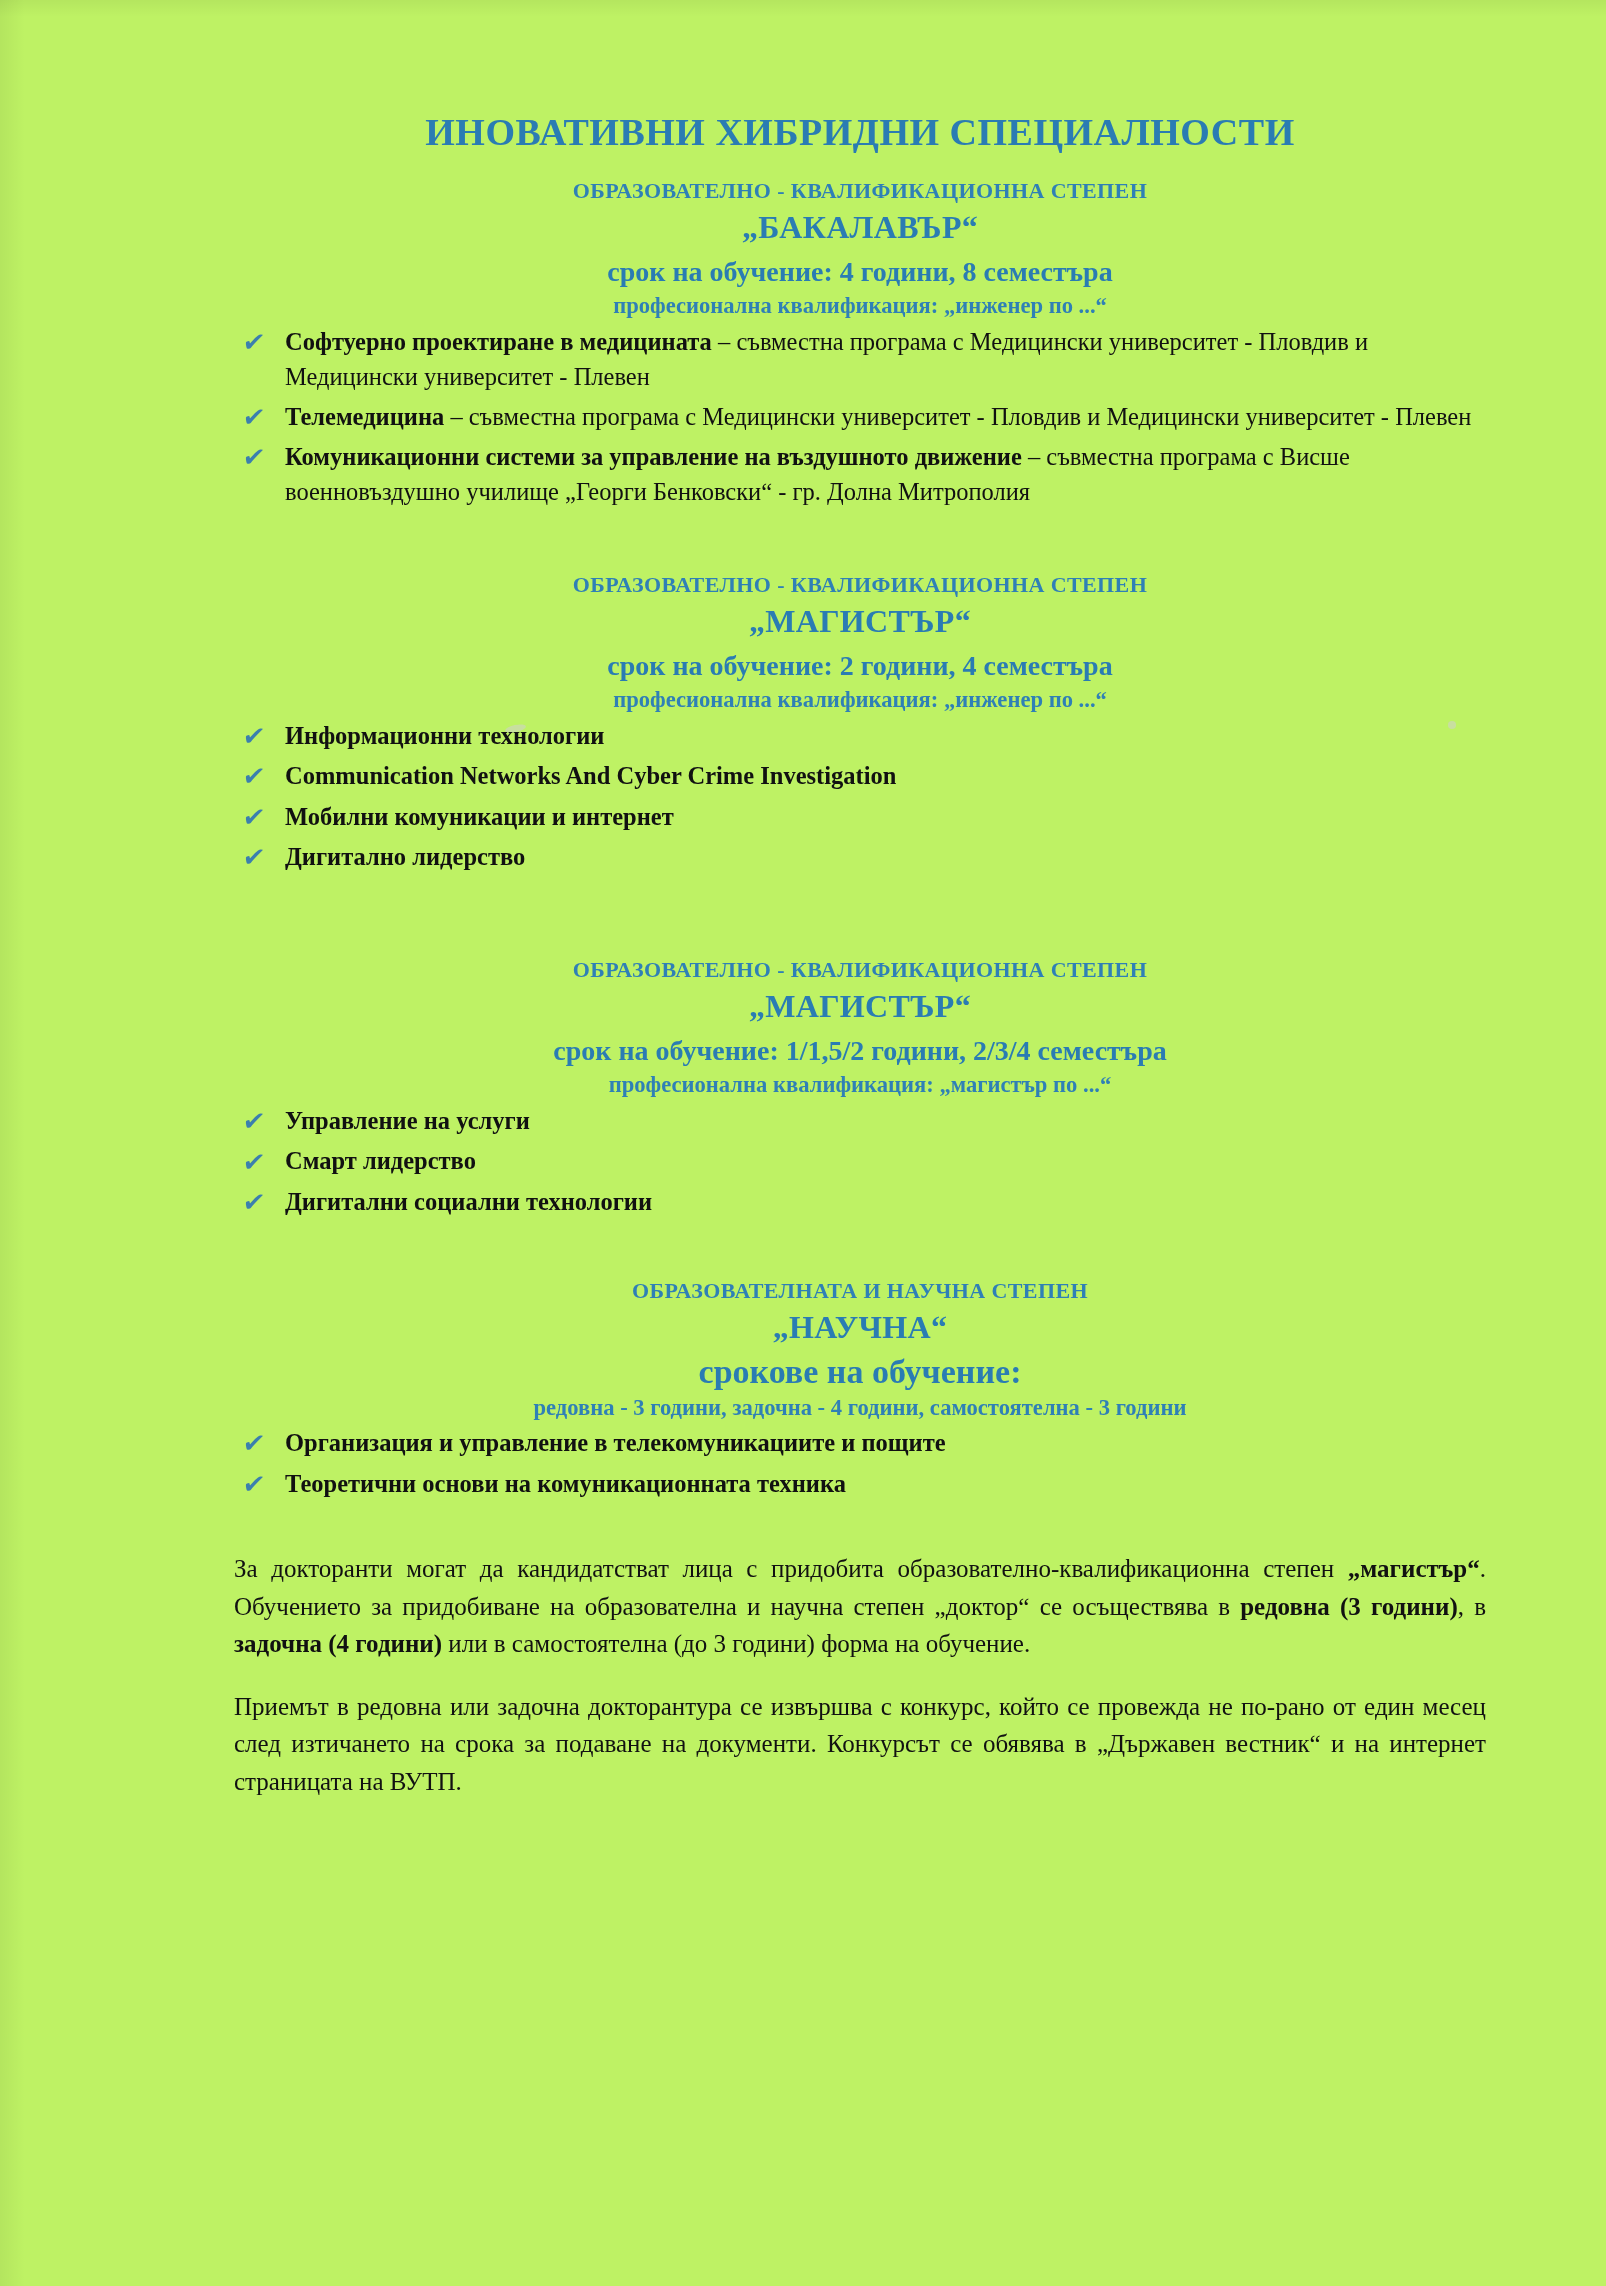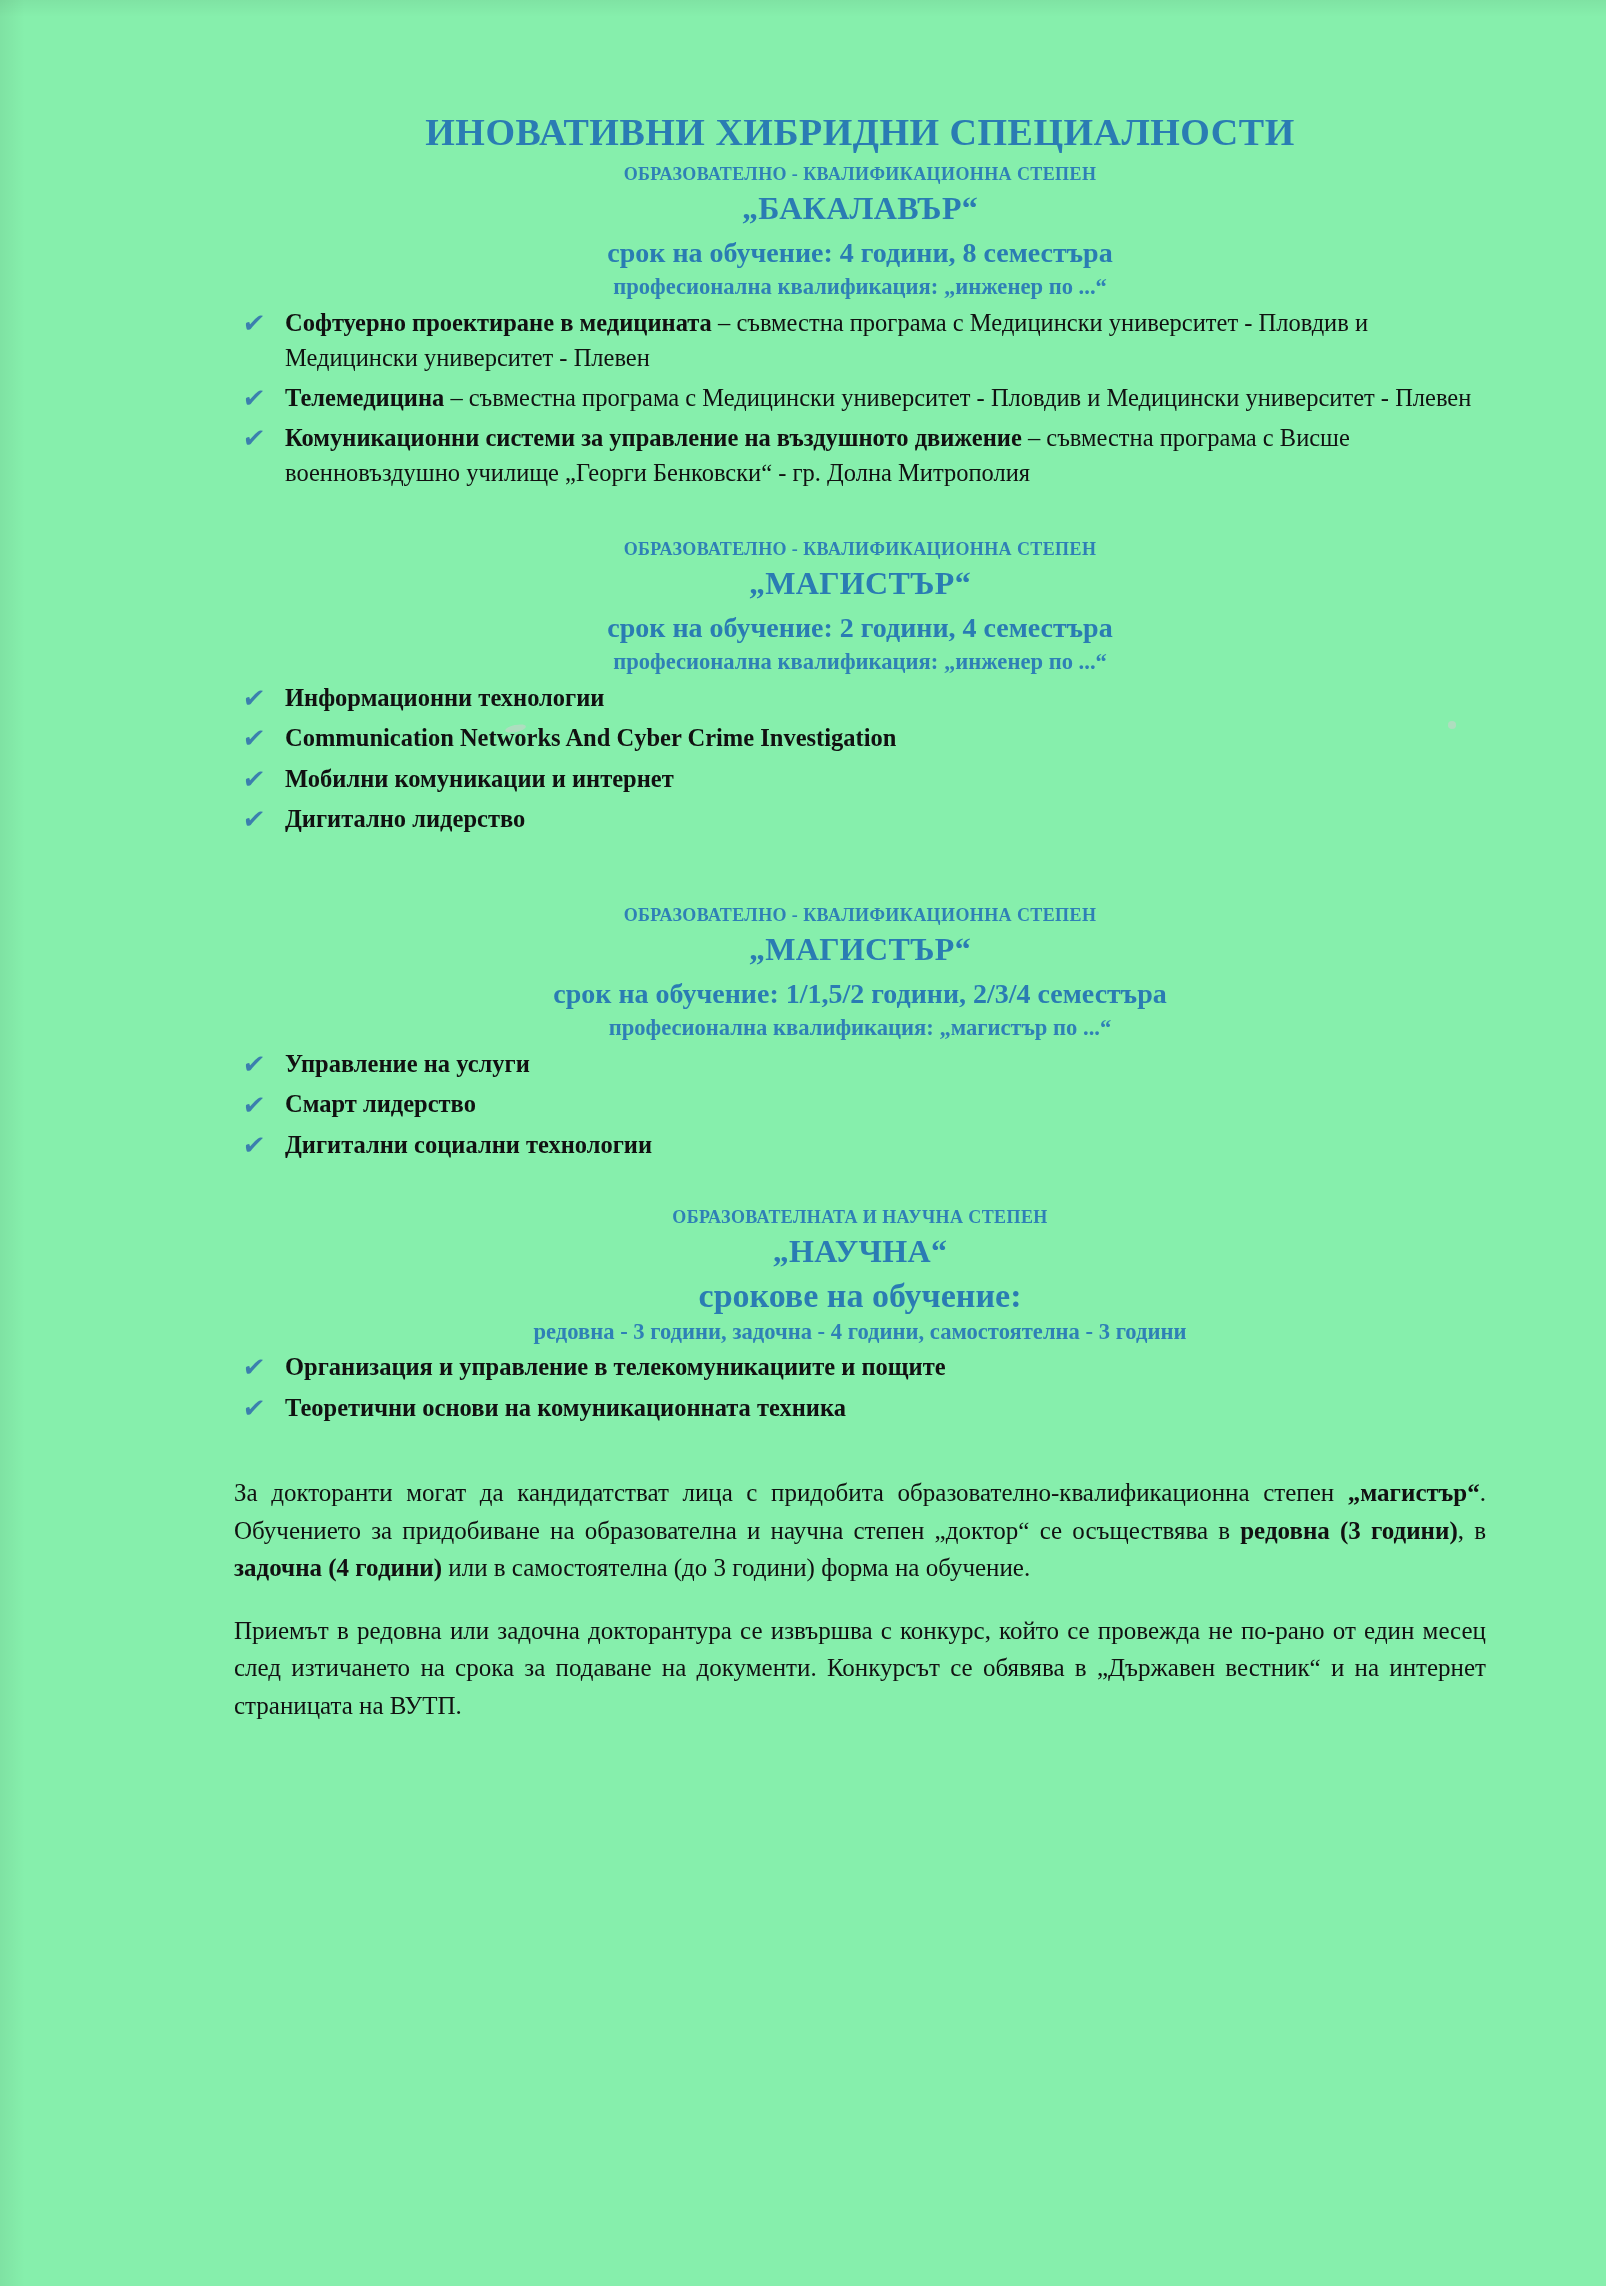--- a/index.html
+++ b/index.html
@@ -13,21 +13,21 @@
     font-family: "Liberation Serif", serif;
     color: #1a1a1a;
     position: relative;
     overflow: hidden;
   }
   .page {
     position: absolute;
     top: 0; left: 0;
     width: 1606px;
     height: 2286px;
-    background: #86efac;
+    background: #bef264;
   }
   .content {
     position: absolute;
     left: 234px;
     top: 111px;
     width: 1252px;
   }
 
   
   .block-head {
@@ -39,25 +39,25 @@
     font-weight: bold;
     font-size: 38px;
     letter-spacing: 0.5px;
     color: #2a7cb3;
     text-align: center;
     line-height: 1.12;
   }
   .deg-line {
     font-family: "Liberation Serif", serif;
     font-weight: bold;
-    font-size: 18px;
+    font-size: 22px;
     color: #2f80b6;
     text-align: center;
     letter-spacing: 0.4px;
-    margin-top: 10px;
+    margin-top: 24px;
   }
   .deg-name {
     font-family: "Liberation Serif", serif;
     font-weight: bold;
     font-size: 32px;
     color: #2a7cb3;
     text-align: center;
     margin-top: 5.6px;
     letter-spacing: 0.3px;
   }

